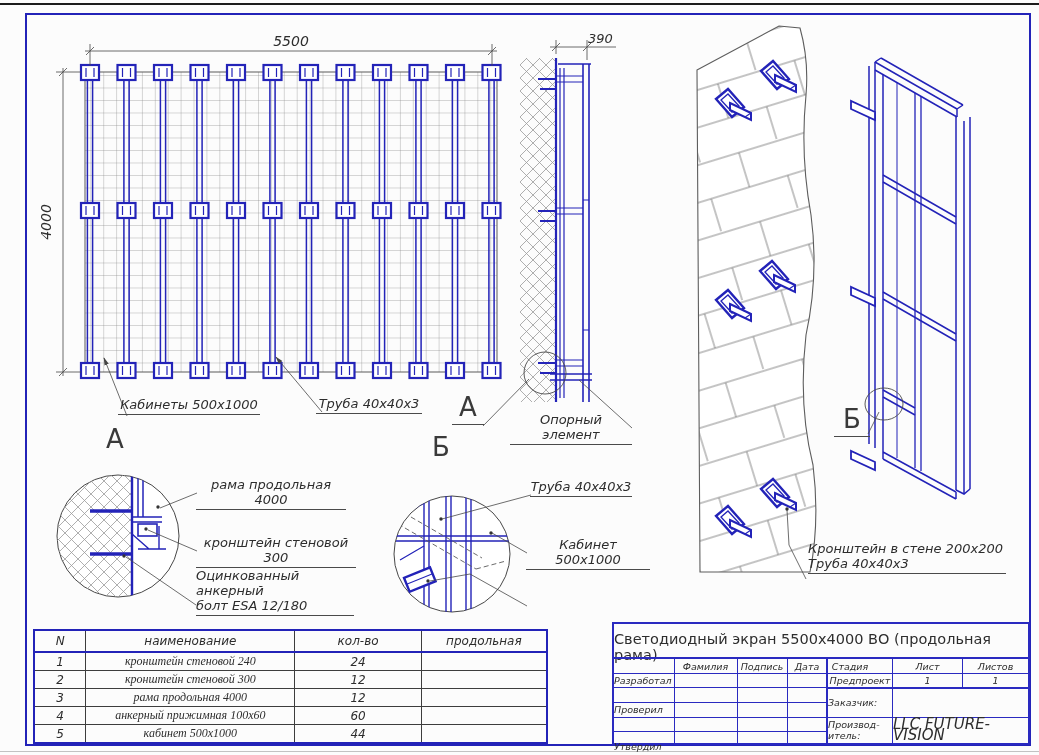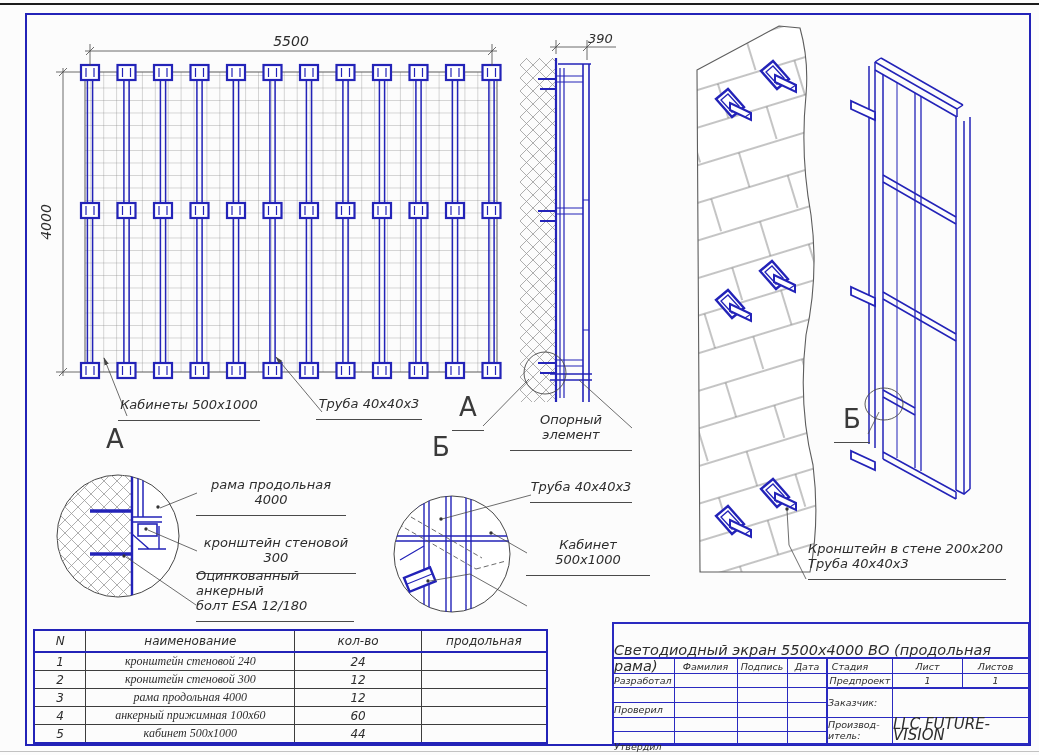--- a/index.html
+++ b/index.html
@@ -4,39 +4,39 @@
 <style>
   html,body{margin:0;padding:0;background:#fff;}
   .page{position:relative;width:1039px;height:755px;background:#fcfcfc;overflow:hidden;
         font-family:"DejaVu Sans",sans-serif;}
   .abs{position:absolute;}
   svg text{font-family:"DejaVu Sans",sans-serif;}
   .dimtext{font-size:14px;font-style:italic;fill:#2e2e2e;}
   .lbl{position:absolute;font-style:italic;color:#2d2d2d;font-size:13px;line-height:15px;
        text-align:center;z-index:3;}
   .lbl.left{text-align:left;}
-  .ul{border-bottom:1.3px solid #4a4a4a;padding-bottom:8px;}
+  .ul{border-bottom:1.3px solid #4a4a4a;padding-bottom:2px;}
   .marker{position:absolute;font-size:26px;color:#3a3a3a;font-style:normal;line-height:30px;
           text-align:center;z-index:3;}
   .topline{position:absolute;left:0;top:3px;width:1039px;height:2px;background:#1c1c1c;}
   .botline{position:absolute;left:0;top:751px;width:1039px;height:1px;background:#c2c2c2;}
   .frame{position:absolute;left:25px;top:13px;width:1002px;height:729px;
          border:2.5px solid #2323b8;z-index:1;}
   
   .parts{position:absolute;left:33px;top:629px;width:515px;z-index:3;border-collapse:collapse;
          border:2px solid #2323b8;font-style:italic;color:#2d2d2d;font-size:12px;}
   .parts th,.parts td{border:1px solid #3d3d3d;padding:0 5px;height:17px;font-weight:normal;}
   .parts thead th{height:20px;border-bottom:2px solid #2323b8;}
   .parts .c{text-align:center;}
   .parts .l{text-align:center;font-family:Liberation Serif, serif;}
   
   .tblock{position:absolute;left:612px;top:622px;width:418px;height:123px;
           border:2px solid #2a2ac0;box-sizing:border-box;z-index:3;color:#2d2d2d;}
-  .tb-title{position:absolute;left:0;top:17px;width:100%;height:33px;display:flex;align-items:center;
-            justify-content:center;font-style:italic;font-size:14.5px;}
+  .tb-title{position:absolute;left:0;top:6px;width:100%;height:33px;display:flex;align-items:center;
+            justify-content:center;font-size:14.5px;}
   .tb-line{position:absolute;background:#2a2ac0;}
   .tb-txt{position:absolute;font-style:italic;font-size:9.5px;line-height:11px;
           display:flex;align-items:center;justify-content:center;}
   .tb-txt.lft{justify-content:flex-start;padding-left:0;}
 </style>
 </head>
 <body>
 
 <div class="page">
   <div class="topline"></div>

